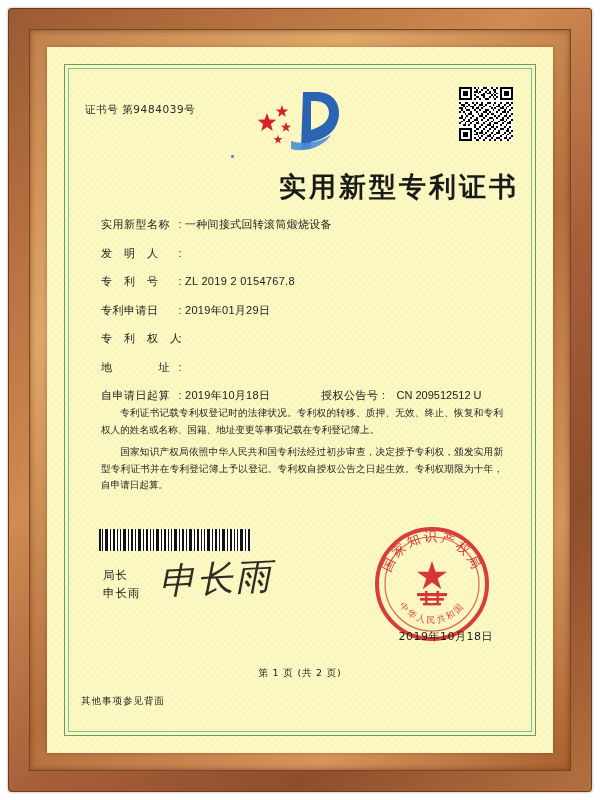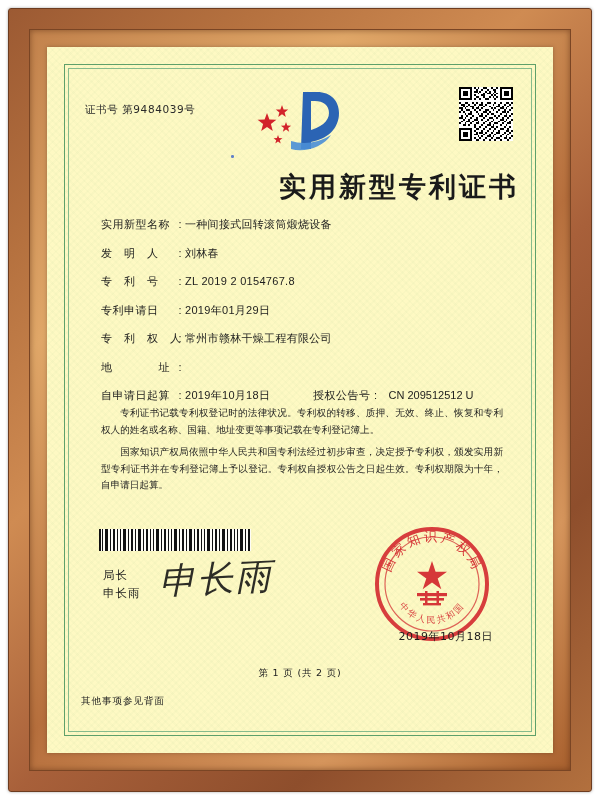--- a/index.html
+++ b/index.html
@@ -163,20 +163,21 @@
   .field-colon {
     flex: 0 0 10px;
     text-align: center;
   }
   .field-value {
     flex: 1 1 auto;
     letter-spacing: 0.3px;
   }
   .field-row .sub-label {
     flex: 0 0 auto;
+    margin-left: 8px;
     white-space: nowrap;
     letter-spacing: 0.5px;
   }
   .field-row .sub-value {
     flex: 0 0 auto;
     margin-left: 8px;
     white-space: nowrap;
   }
   .pair-value { flex: 0 0 128px; }
 
@@ -554,39 +555,37 @@
 
       <div class="field-row">
         <span class="field-label">实用新型名称</span>
         <span class="field-colon">:</span>
         <span class="field-value">一种间接式回转滚筒煅烧设备</span>
       </div>
 
       <div class="field-row">
         <span class="field-label">发　明　人</span>
         <span class="field-colon">:</span>
-        <span class="field-value">刘林春</span>
       </div>
 
       <div class="field-row">
         <span class="field-label">专　利　号</span>
         <span class="field-colon">:</span>
         <span class="field-value">ZL 2019 2 0154767.8</span>
       </div>
 
       <div class="field-row">
         <span class="field-label">专利申请日</span>
         <span class="field-colon">:</span>
         <span class="field-value">2019年01月29日</span>
       </div>
 
       <div class="field-row">
         <span class="field-label">专　利　权　人</span>
         <span class="field-colon">:</span>
-        <span class="field-value">常州市赣林干燥工程有限公司</span>
       </div>
 
       <div class="field-row">
         <span class="field-label">地　　　　址</span>
         <span class="field-colon">:</span>
       </div>
 
       <div class="field-row">
         <span class="field-label">自申请日起算</span>
         <span class="field-colon">:</span>

